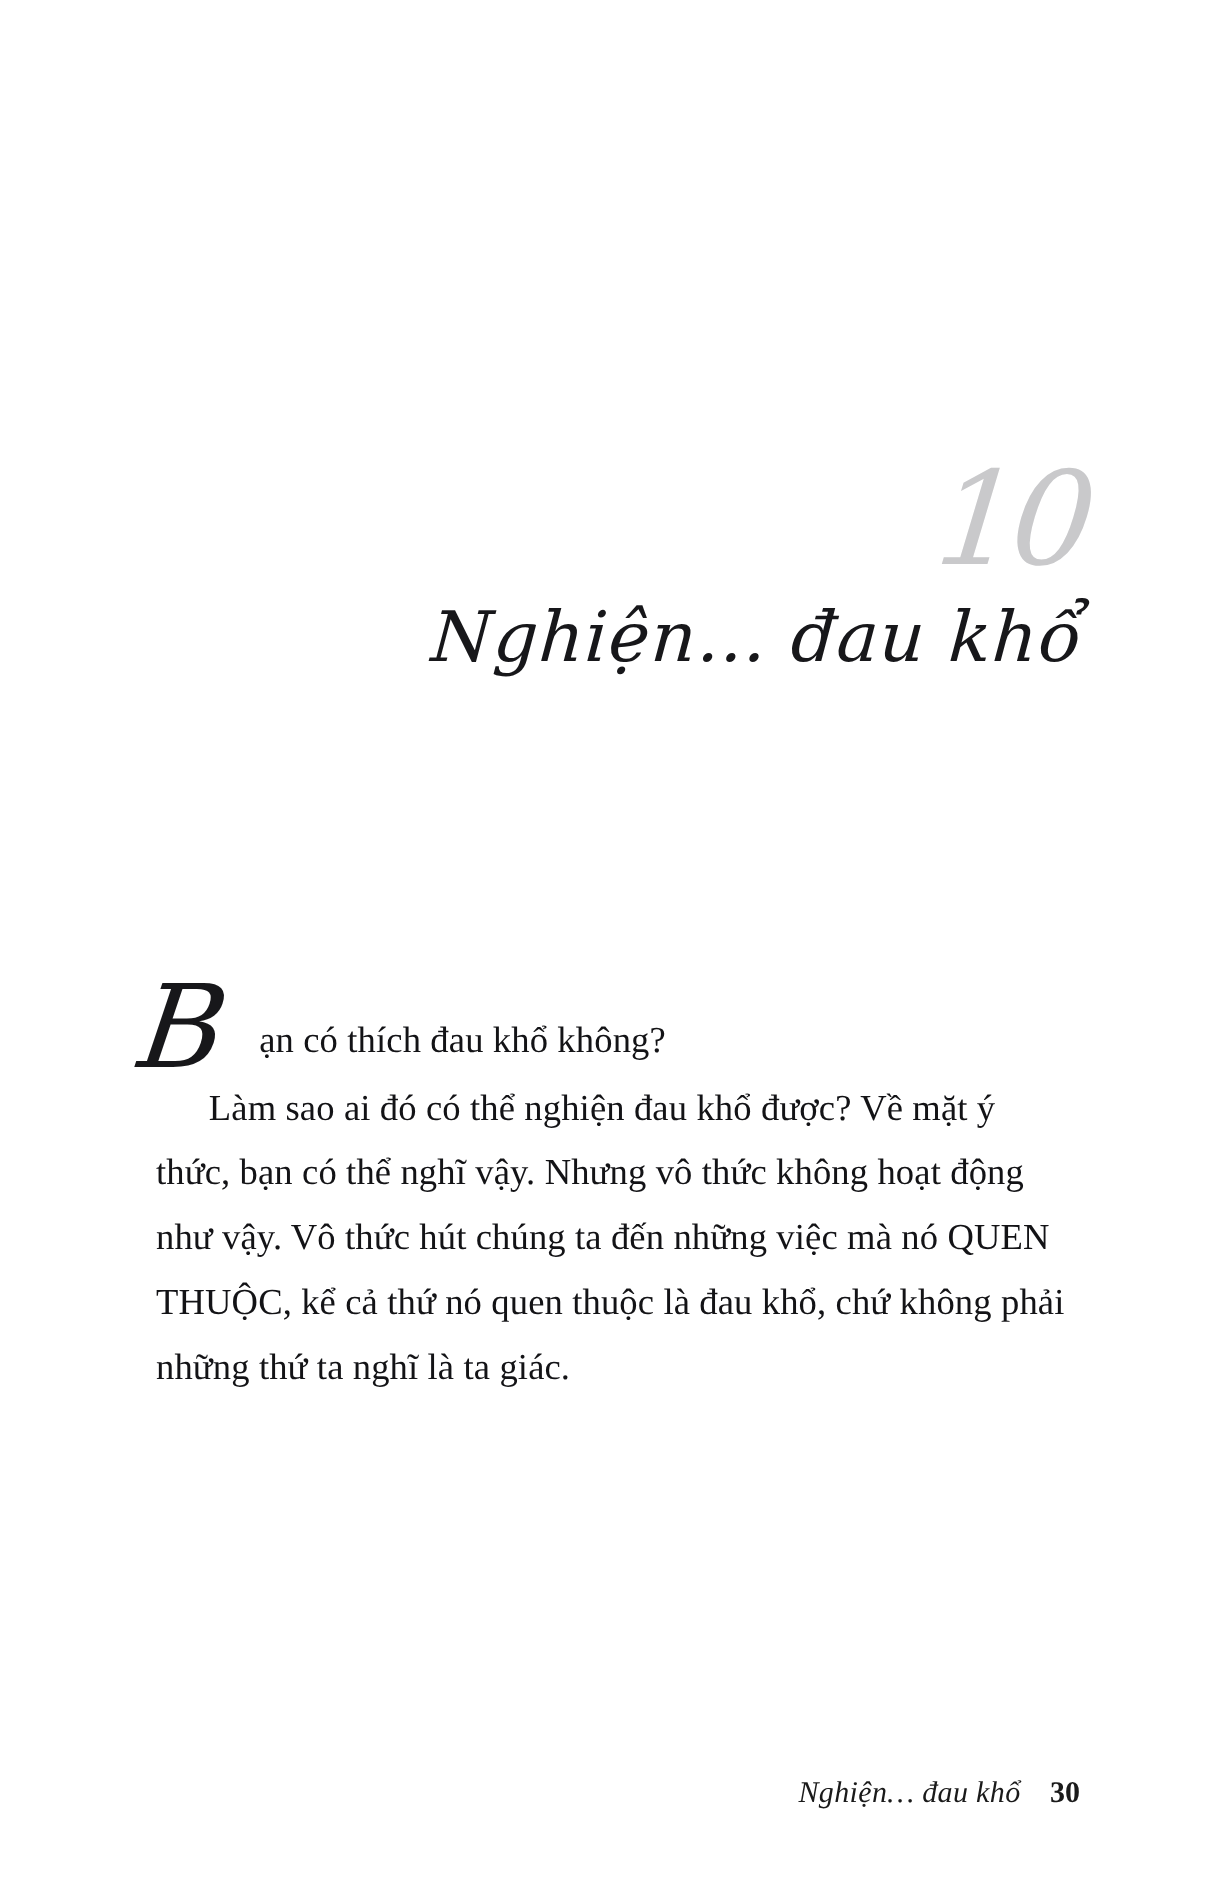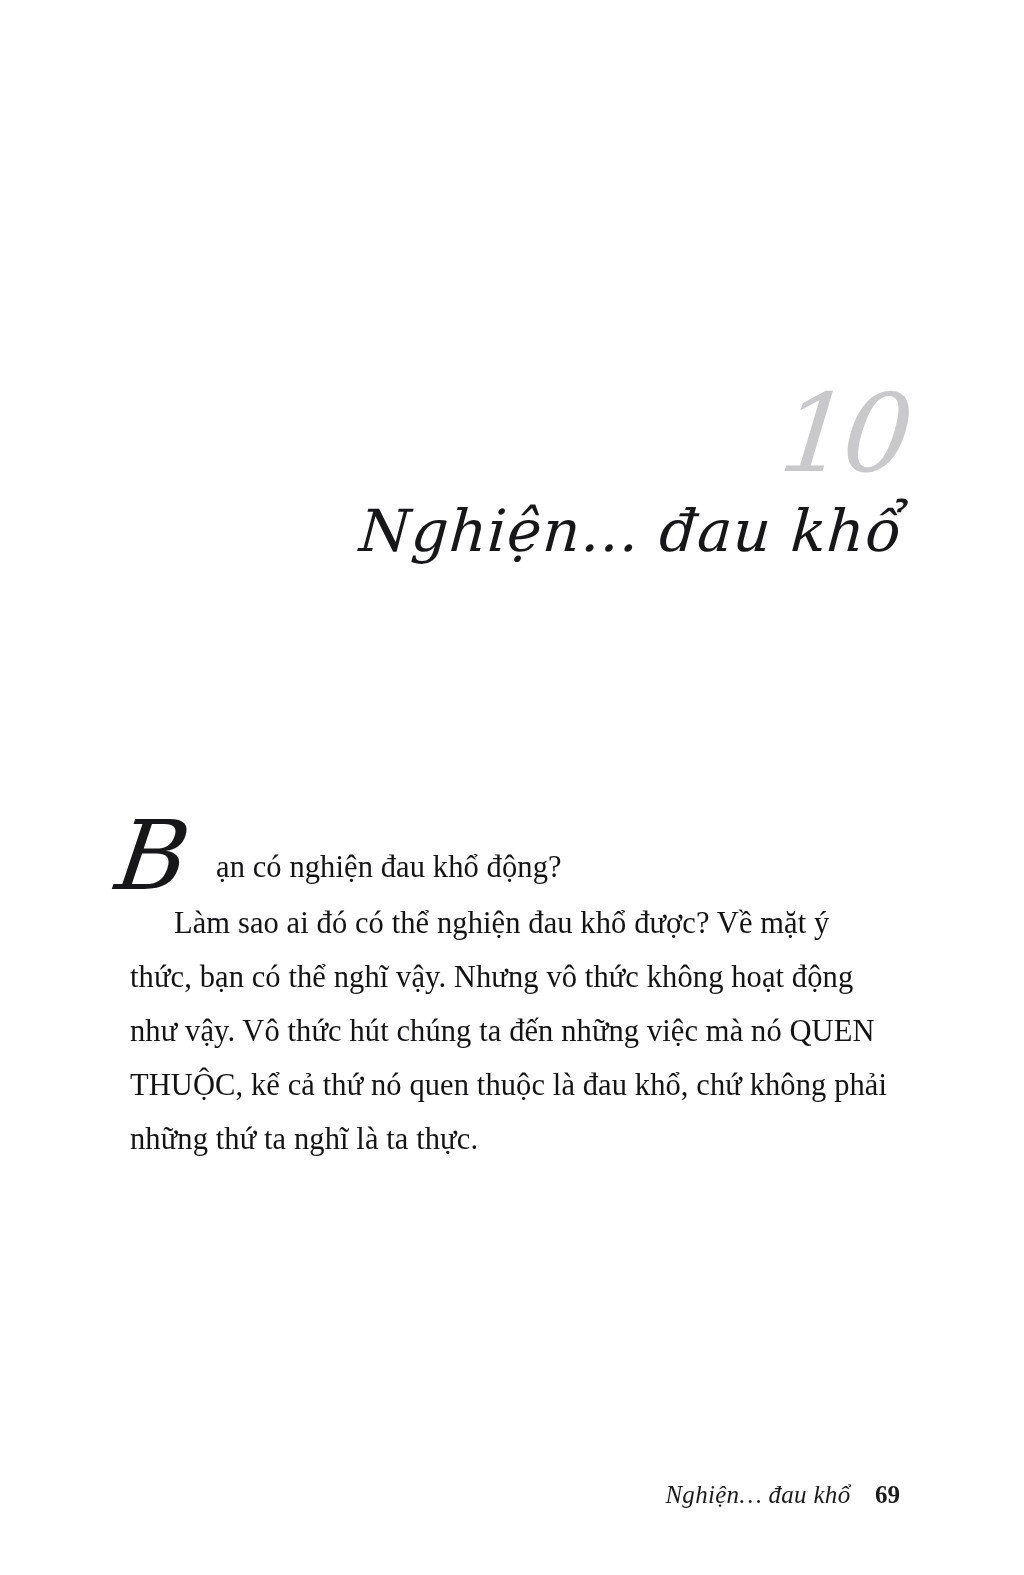--- a/index.html
+++ b/index.html
@@ -117,22 +117,22 @@
 
 <div class="page">
 
   <div class="chapter-number">10</div>
 
   <div class="chapter-title">Nghiện… đau khổ</div>
 
   <div class="dropcap">B</div>
 
   <div class="body-block">
-    <p class="para first"><span class="dropcap-gap"></span><span>ạn có nghiện đau khổ động?</span></p>
-    <p class="para">Làm sao ai đó có thể nghiện đau khổ được? Về mặt ý thức, bạn có thể nghĩ vậy. Nhưng vô thức không hoạt động như vậy. Vô thức hút chúng ta đến những việc mà nó QUEN THUỘC, kể cả thứ nó quen thuộc là đau khổ, chứ không phải những thứ ta nghĩ là ta thực.</p>
+    <p class="para first"><span class="dropcap-gap"></span><span>ạn có thích đau khổ không?</span></p>
+    <p class="para">Làm sao ai đó có thể nghiện đau khổ được? Về mặt ý thức, bạn có thể nghĩ vậy. Nhưng vô thức không hoạt động như vậy. Vô thức hút chúng ta đến những việc mà nó QUEN THUỘC, kể cả thứ nó quen thuộc là đau khổ, chứ không phải những thứ ta nghĩ là ta giác.</p>
   </div>
 
   <div class="footer">
     <span>Nghiện… đau khổ</span>
-    <span class="page-num">69</span>
+    <span class="page-num">30</span>
   </div>
 
 </div>
 
 </body></html>

